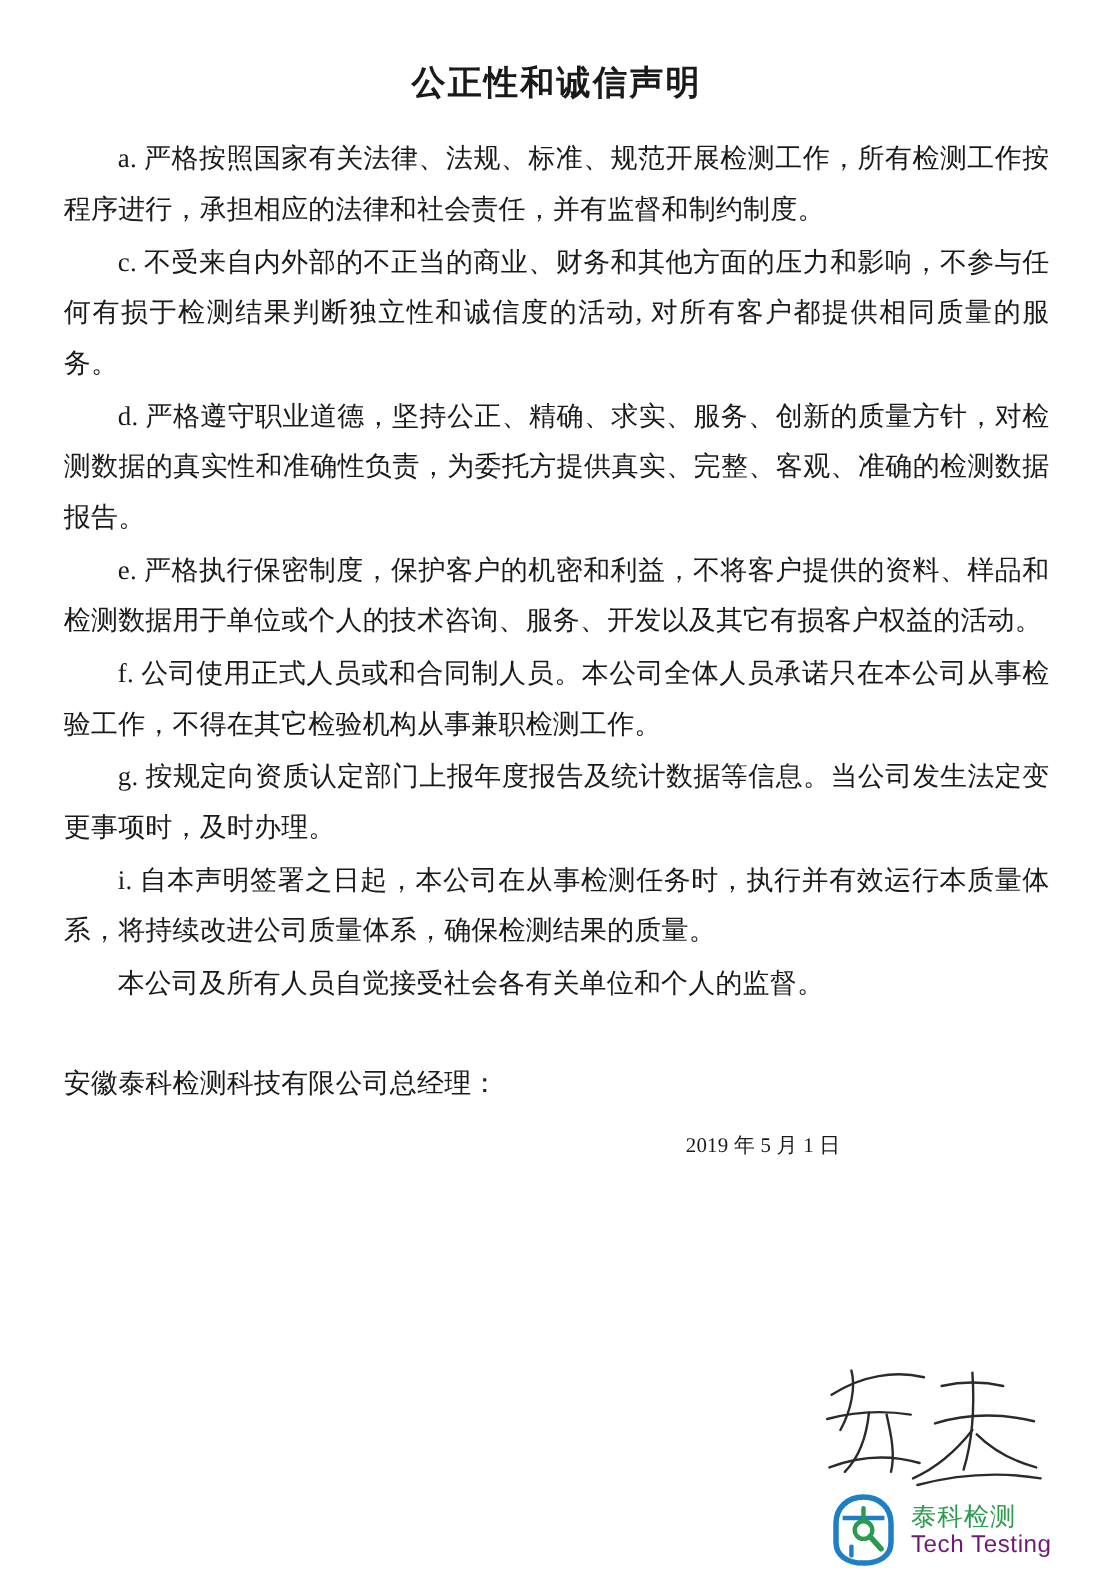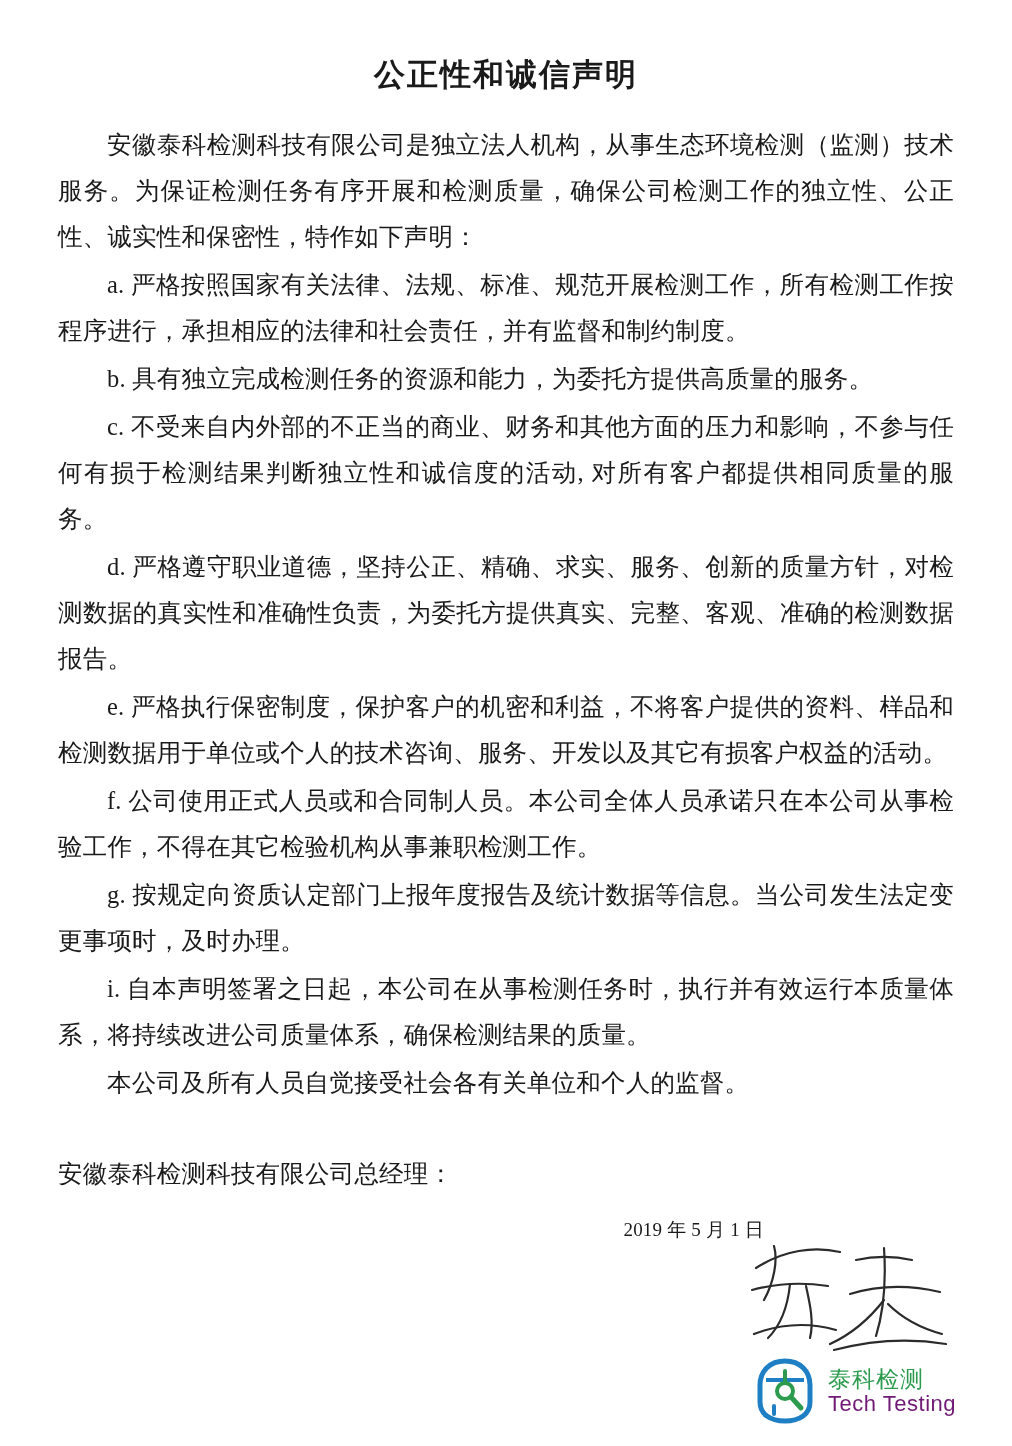--- a/index.html
+++ b/index.html
@@ -96,23 +96,21 @@
     letter-spacing: 0.5px;
   }
 </style>
 </head>
 <body>
 
 <div class="page">
 
   <h1 class="doc-title">公正性和诚信声明</h1>
 
-  <p class="para">安徽泰科检测科技有限公司是独立法人机构，从事生态环境检测（监测）技术服务。为保证检测任务有序开展和检测质量，确保公司检测工作的独立性、公正性、诚实性和保密性，特作如下声明：</p>
   <p class="para">a. 严格按照国家有关法律、法规、标准、规范开展检测工作，所有检测工作按程序进行，承担相应的法律和社会责任，并有监督和制约制度。</p>
-  <p class="para">b. 具有独立完成检测任务的资源和能力，为委托方提供高质量的服务。</p>
   <p class="para">c. 不受来自内外部的不正当的商业、财务和其他方面的压力和影响，不参与任何有损于检测结果判断独立性和诚信度的活动, 对所有客户都提供相同质量的服务。</p>
   <p class="para">d. 严格遵守职业道德，坚持公正、精确、求实、服务、创新的质量方针，对检测数据的真实性和准确性负责，为委托方提供真实、完整、客观、准确的检测数据报告。</p>
   <p class="para">e. 严格执行保密制度，保护客户的机密和利益，不将客户提供的资料、样品和检测数据用于单位或个人的技术咨询、服务、开发以及其它有损客户权益的活动。</p>
   <p class="para">f. 公司使用正式人员或和合同制人员。本公司全体人员承诺只在本公司从事检验工作，不得在其它检验机构从事兼职检测工作。</p>
   <p class="para">g. 按规定向资质认定部门上报年度报告及统计数据等信息。当公司发生法定变更事项时，及时办理。</p>
   <p class="para">i. 自本声明签署之日起，本公司在从事检测任务时，执行并有效运行本质量体系，将持续改进公司质量体系，确保检测结果的质量。</p>
   <p class="para">本公司及所有人员自觉接受社会各有关单位和个人的监督。</p>
 
   <div class="signature-block">
     <div class="sign-line">安徽泰科检测科技有限公司总经理：</div>

